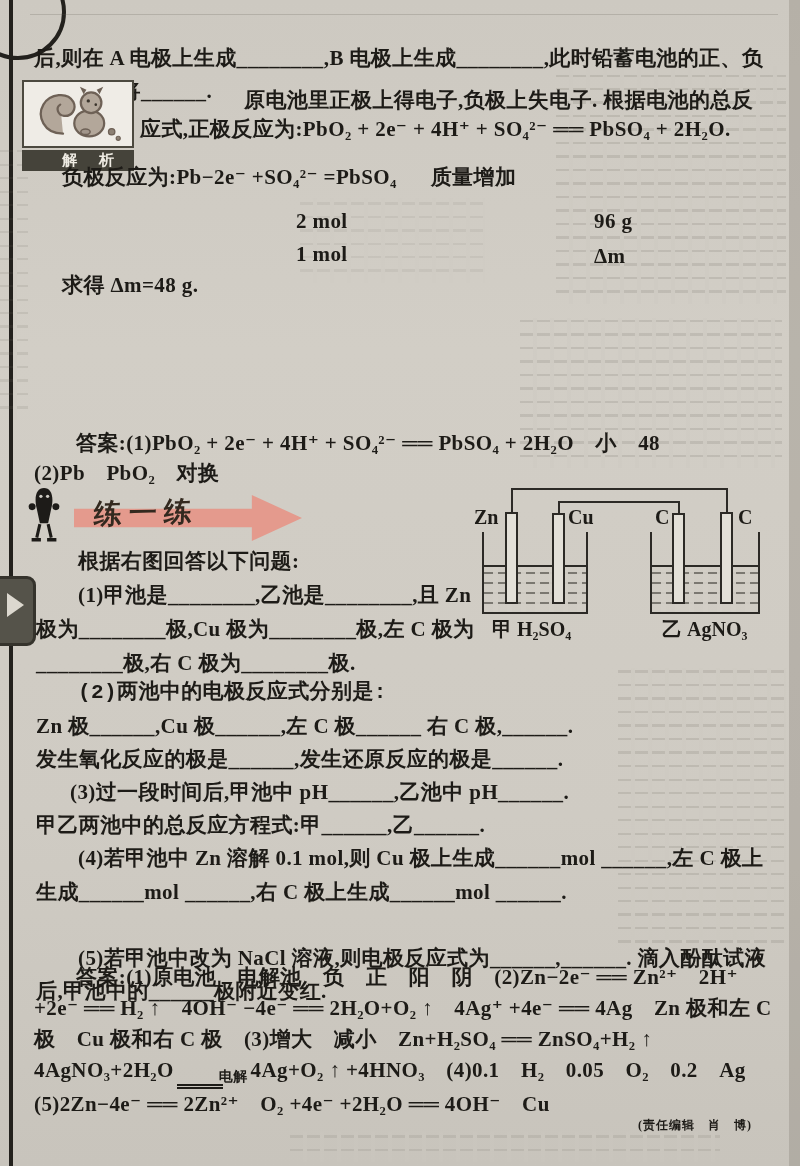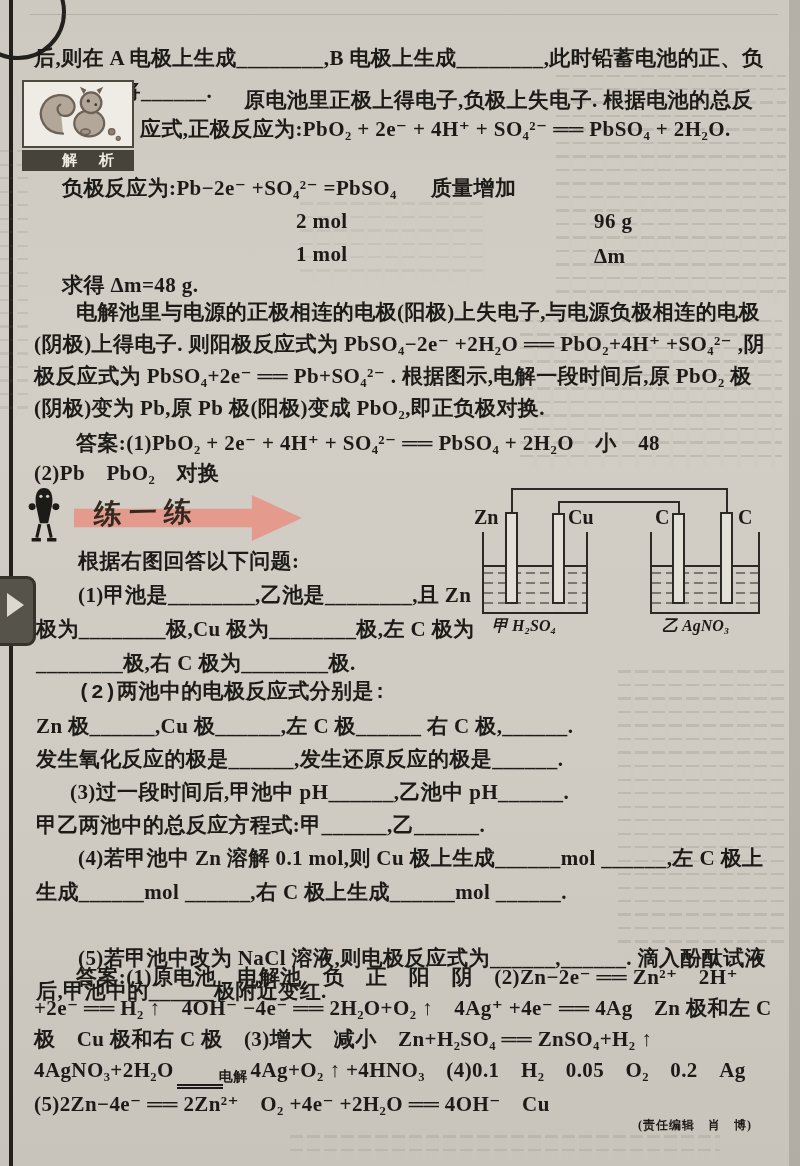--- a/index.html
+++ b/index.html
@@ -31,21 +31,21 @@
   .pr-label{position:absolute;left:66px;top:8px;font-size:28px;font-weight:900;letter-spacing:7px;color:#33291f;transform:rotate(-1.5deg) skewX(-4deg);}
   
   .fig{position:absolute;left:452px;top:480px;width:344px;height:170px;}
   .fig-line{position:absolute;background:#2c2a26;}
   .electrode{position:absolute;width:13px;background:#e3e0d8;border:2px solid #2c2a26;box-sizing:border-box;}
   .beaker{position:absolute;top:52px;height:82px;border:2px solid #2c2a26;border-top:none;box-sizing:border-box;}
   .liquid{position:absolute;left:0;right:0;bottom:0;height:45px;border-top:2px solid #2c2a26;
     background-image:repeating-linear-gradient(90deg,rgba(210,206,198,0) 0 9px,rgba(210,206,198,.95) 9px 14px),
                      repeating-linear-gradient(0deg,rgba(0,0,0,0) 0 8px,rgba(52,50,44,.55) 8px 10px);}
   .fig-lbl{position:absolute;font-size:20px;font-weight:700;}
-  .fig-cap{position:absolute;top:136px;font-size:16px;font-weight:700;font-style:italic;}
+  .fig-cap{position:absolute;top:136px;font-size:20px;font-weight:700;}
   
   .over-eq{display:inline-block;vertical-align:-4px;margin:0 3px;text-align:center;}
   .over-eq .anno{display:block;font-style:normal;font-size:14px;line-height:14px;font-weight:700;text-align:center;}
   .over-eq .dline{display:block;height:5px;width:46px;border-top:2px solid #1d1b17;border-bottom:2px solid #1d1b17;box-sizing:border-box;}
   .credit{position:absolute;right:48px;top:1117px;font-size:12px;font-weight:700;letter-spacing:1px;}
 </style>
 </head>
 <body>
 
 <div class="page">
@@ -79,32 +79,31 @@
         <ellipse cx="58" cy="50" rx="5" ry="3" fill="#a1958a" stroke="#6e6156" stroke-width="1.6"></ellipse>
         <circle cx="86" cy="50" r="3.4" fill="#8d8174" stroke="#6e6156" stroke-width="1.4"></circle>
         <circle cx="93" cy="57" r="2.2" fill="#8d8174" stroke="#6e6156" stroke-width="1.2"></circle>
       </svg>
     </div>
     <div class="an-tag">解 析</div>
   </div>
 
   <div class="t" style="left:140px;top:86px;width:624px;line-height:29px;text-indent:104px;">原电池里正极上得电子,负极上失电子. 根据电池的总反应式,正极反应为:PbO₂ + 2e⁻ + 4H⁺ + SO₄²⁻ ══ PbSO₄ + 2H₂O.</div>
 
-  <div class="t" style="left:62px;top:171px;width:700px;">
+  <div class="t" style="left:62px;top:160px;width:700px;">
     <span>负极反应为:Pb−2e⁻ +SO₄²⁻ =PbSO₄</span><span class="note-gap">质量增加</span>
   </div>
 
   <div class="t" style="left:296px;top:204px;">2 mol</div>
   <div class="t" style="left:594px;top:204px;">96 g</div>
   <div class="t" style="left:296px;top:237px;">1 mol</div>
   <div class="t" style="left:594px;top:239px;">Δm</div>
 
   <div class="t" style="left:62px;top:268px;">求得 Δm=48 g.</div>
 
-  <div class="t ind2" style="left:34px;top:296px;width:738px;line-height:32px;">电解池里与电源的正极相连的电极(阳极)上失电子,与电源负极相连的电极(阴极)上得电子. 则阳极反应式为 PbSO₄−2e⁻ +2H₂O ══ PbO₂+4H⁺ +SO₄²⁻ ,阴极反应式为 PbSO₄+2e⁻ ══ Pb+SO₄²⁻ . 根据图示,电解一段时间后,原 PbO₂ 极(阴极)变为 Pb,原 Pb 极(阳极)变成 PbO₂,即正负极对换.</div>
 
   <div class="t ind2" style="left:34px;top:426px;width:738px;">答案:(1)PbO₂ + 2e⁻ + 4H⁺ + SO₄²⁻ ══ PbSO₄ + 2H₂O　小　48</div>
   <div class="t" style="left:34px;top:456px;width:738px;">(2)Pb　PbO₂　对换</div>
 
   <div class="pr-head">
     <svg width="32" height="64" viewBox="0 0 30 62">
       <path d="M15 2 C22 2 25 10 22 22 L19 36 L11 36 L8 22 C5 10 8 2 15 2 Z" fill="#1d1b18"></path>
       <circle cx="3.5" cy="20" r="3.4" fill="#1d1b18"></circle>
       <circle cx="26.5" cy="20" r="3.4" fill="#1d1b18"></circle>
       <path d="M11 37 L8 50 M19 37 L22 50" stroke="#1d1b18" stroke-width="3"></path>

